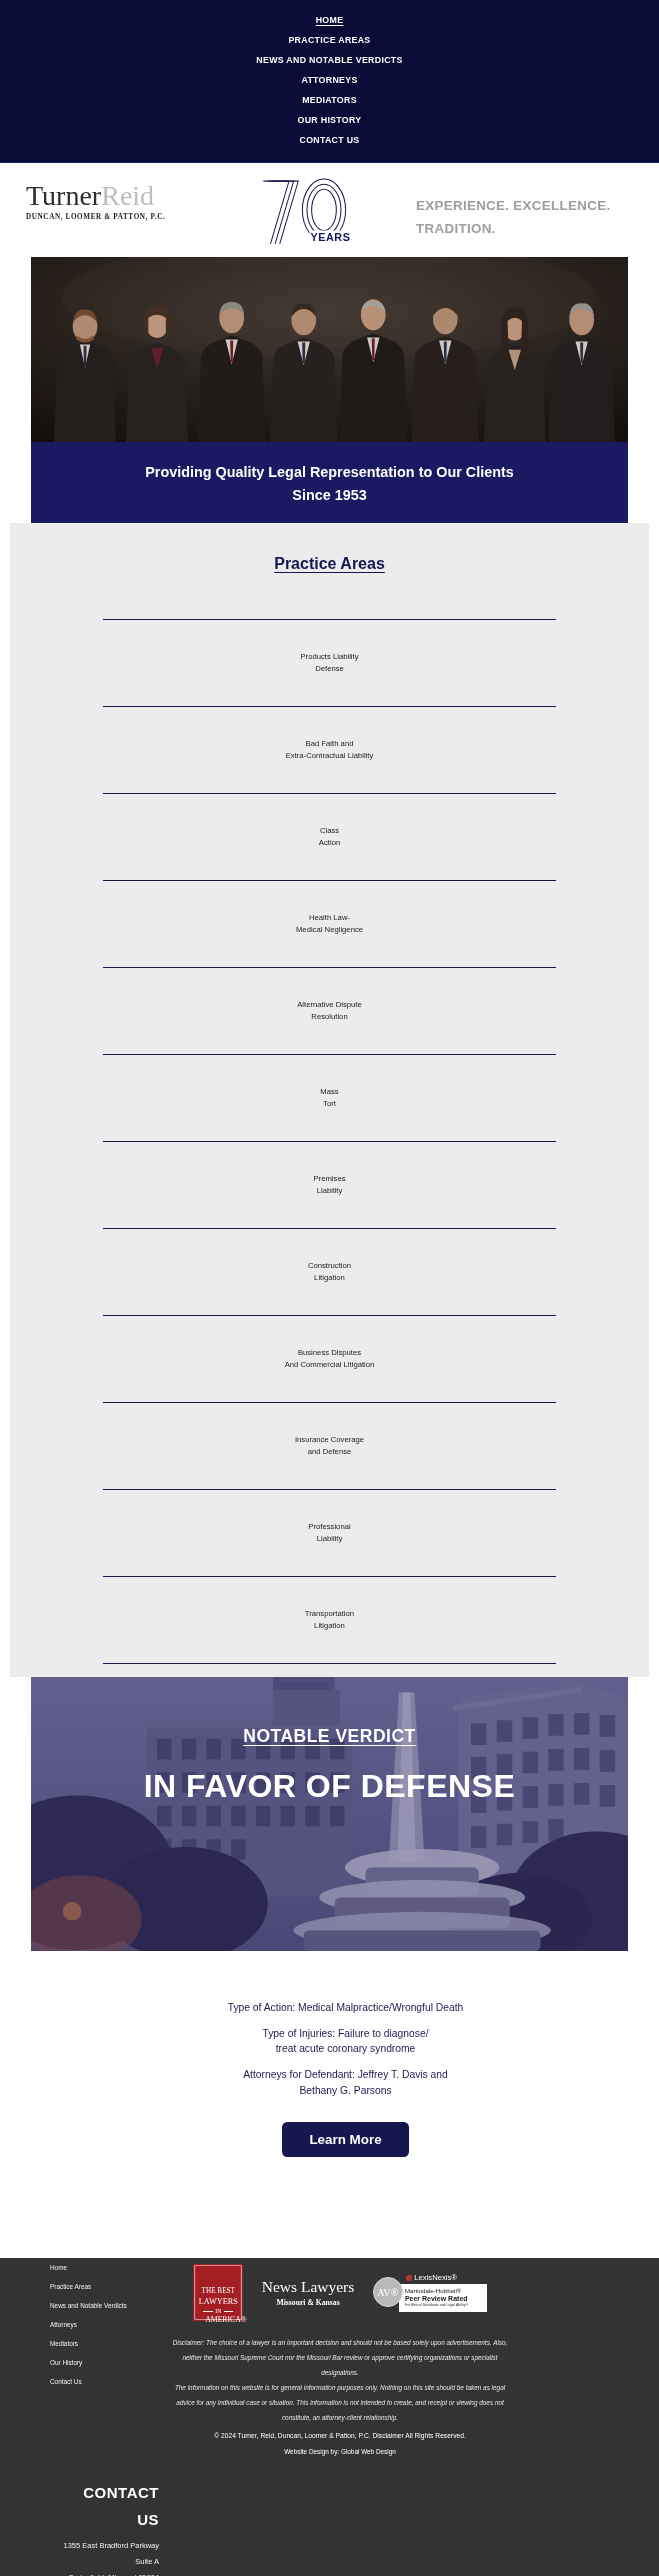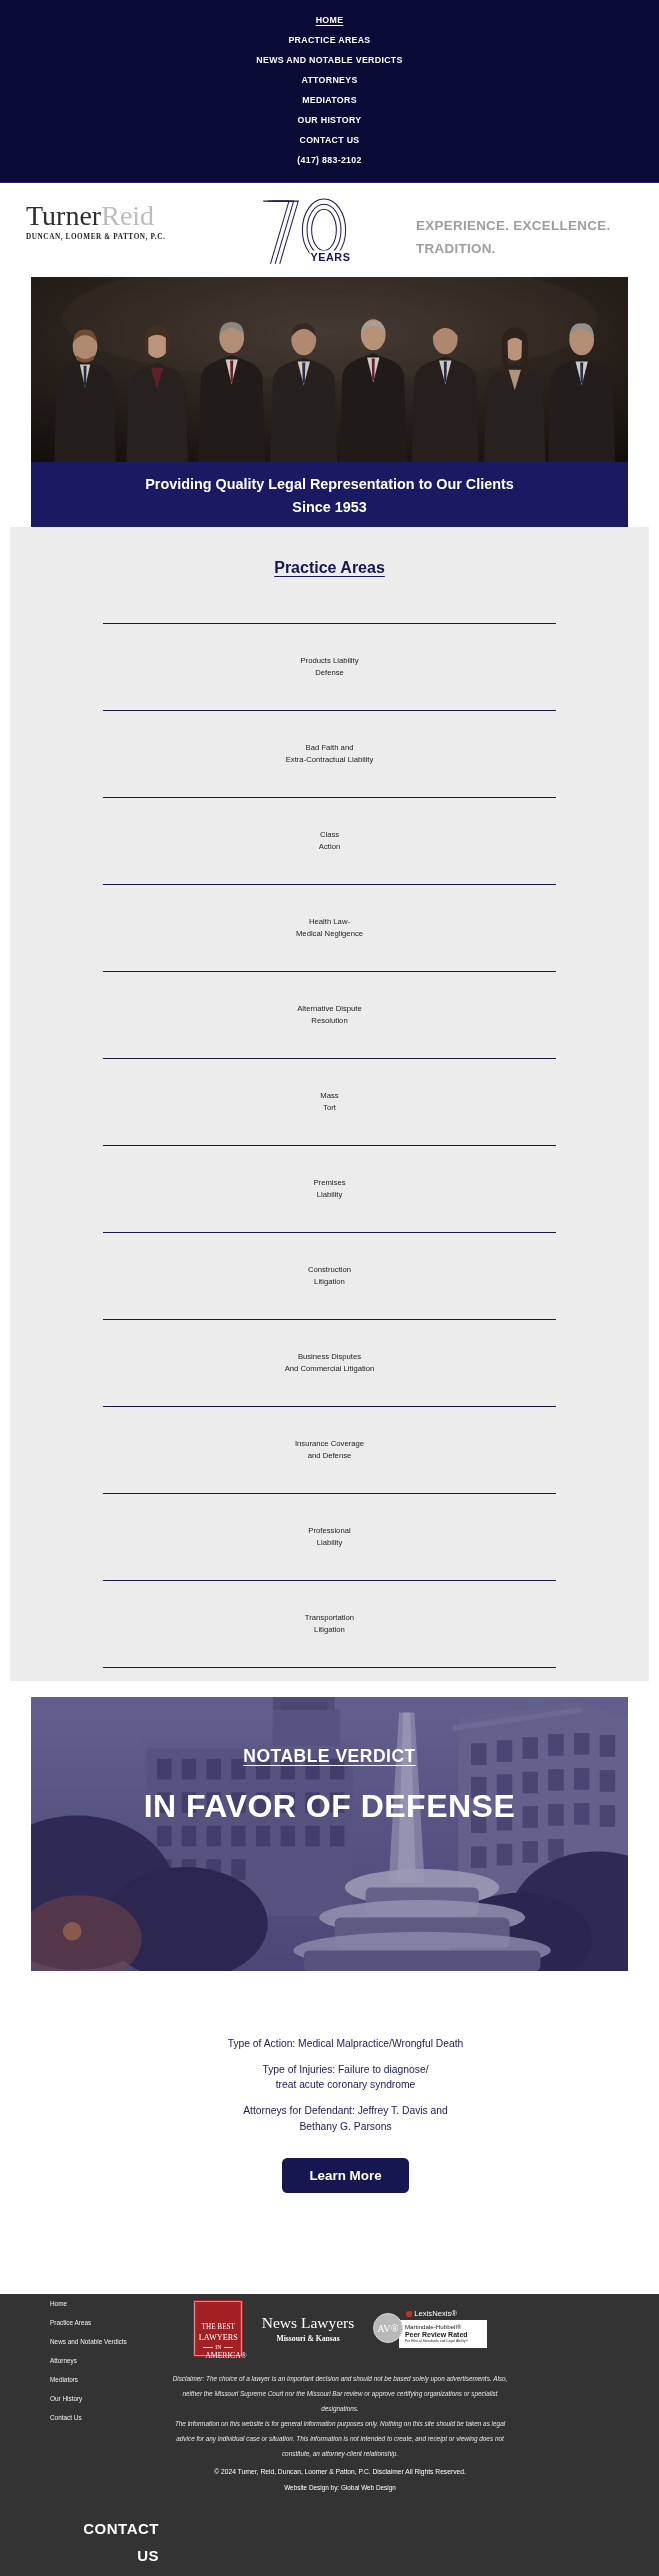--- a/index.html
+++ b/index.html
@@ -31,36 +31,36 @@
     letter-spacing:0.6px;color:#1d1d1d;margin-top:3.6px;}
   .seventy{position:absolute;left:260px;top:13.4px;width:93px;height:71px;}
   .tagline{position:absolute;left:416px;top:31px;font-size:13.4px;font-weight:bold;
     color:#9e9e9e;line-height:23px;letter-spacing:0.3px;}
 
   
   .hero{margin:0 31px;height:185px;position:relative;overflow:hidden;background:#1d1712;}
   .hero svg{display:block;width:100%;height:100%;}
 
   
-  .banner{margin:0 31px;height:65px;background:var(--banner-navy);color:#fff;
+  .banner{margin:0 31px;height:81px;background:var(--banner-navy);color:#fff;
     display:flex;flex-direction:column;align-items:center;justify-content:center;
     text-align:center;font-weight:bold;font-size:14.4px;line-height:23px;padding-top:2.1px;}
 
   
   .practice{margin:0 10.3px;background:var(--section-gray);padding:32px 0 13.4px;}
   .practice h2{margin:0;text-align:center;font-size:16px;line-height:18.5px;font-weight:bold;
     color:var(--navy);text-decoration:underline;text-underline-offset:2.6px;}
   .pa-list{width:453px;margin:45px auto 0;border-top:0.5px solid var(--line-navy);}
   .pa-row{height:87px;display:flex;flex-direction:column;align-items:center;justify-content:center;
     text-align:center;font-size:7.7px;line-height:12px;color:#222;cursor:pointer;
     border-bottom:0.5px solid var(--line-navy);}
   .pa-row.group-end{border-bottom-width:1.5px;border-bottom-color:#14143c;}
 
   
-  .verdict{margin:16px 31px;height:274px;position:relative;overflow:hidden;background:#6d28d9;}
+  .verdict{margin:0 31px;height:274px;position:relative;overflow:hidden;background:#6d28d9;}
   .verdict svg{position:absolute;inset:0;width:100%;height:100%;}
   .verdict-overlay{position:absolute;inset:0;display:flex;flex-direction:column;align-items:center;
     padding-top:49px;color:#fff;text-align:center;}
   .v-eyebrow{font-size:17.5px;font-weight:bold;letter-spacing:0.5px;
     text-decoration:underline;text-underline-offset:3.1px;}
   .v-title{margin-top:13.4px;font-size:32px;font-weight:bold;line-height:50px;letter-spacing:0.5px;}
 
   
   .details{padding:49px 16px 101px;text-align:center;color:#1b1b52;font-size:10.3px;line-height:15.5px;margin-left:32px;}
   .details p{margin:0;}
@@ -114,21 +114,20 @@
 <div id="page">
 
   <nav class="topnav">
     <a href="#" class="active">HOME</a>
     <a href="#">PRACTICE AREAS</a>
     <a href="#">NEWS AND NOTABLE VERDICTS</a>
     <a href="#">ATTORNEYS</a>
     <a href="#">MEDIATORS</a>
     <a href="#">OUR HISTORY</a>
     <a href="#">CONTACT US</a>
-    <a href="#">(417) 883-2102</a>
   </nav>
 
   <header class="masthead">
     <div class="brand">
       <div class="brand-name"><span>Turner</span><span class="reid">Reid</span></div>
       <div class="brand-sub">DUNCAN, LOOMER &amp; PATTON, P.C.</div>
     </div>
     <div class="seventy">
       <svg viewBox="0 0 180 138" width="93" height="71" aria-hidden="true">
         <g stroke="#1c1c55" stroke-width="2" fill="none">

